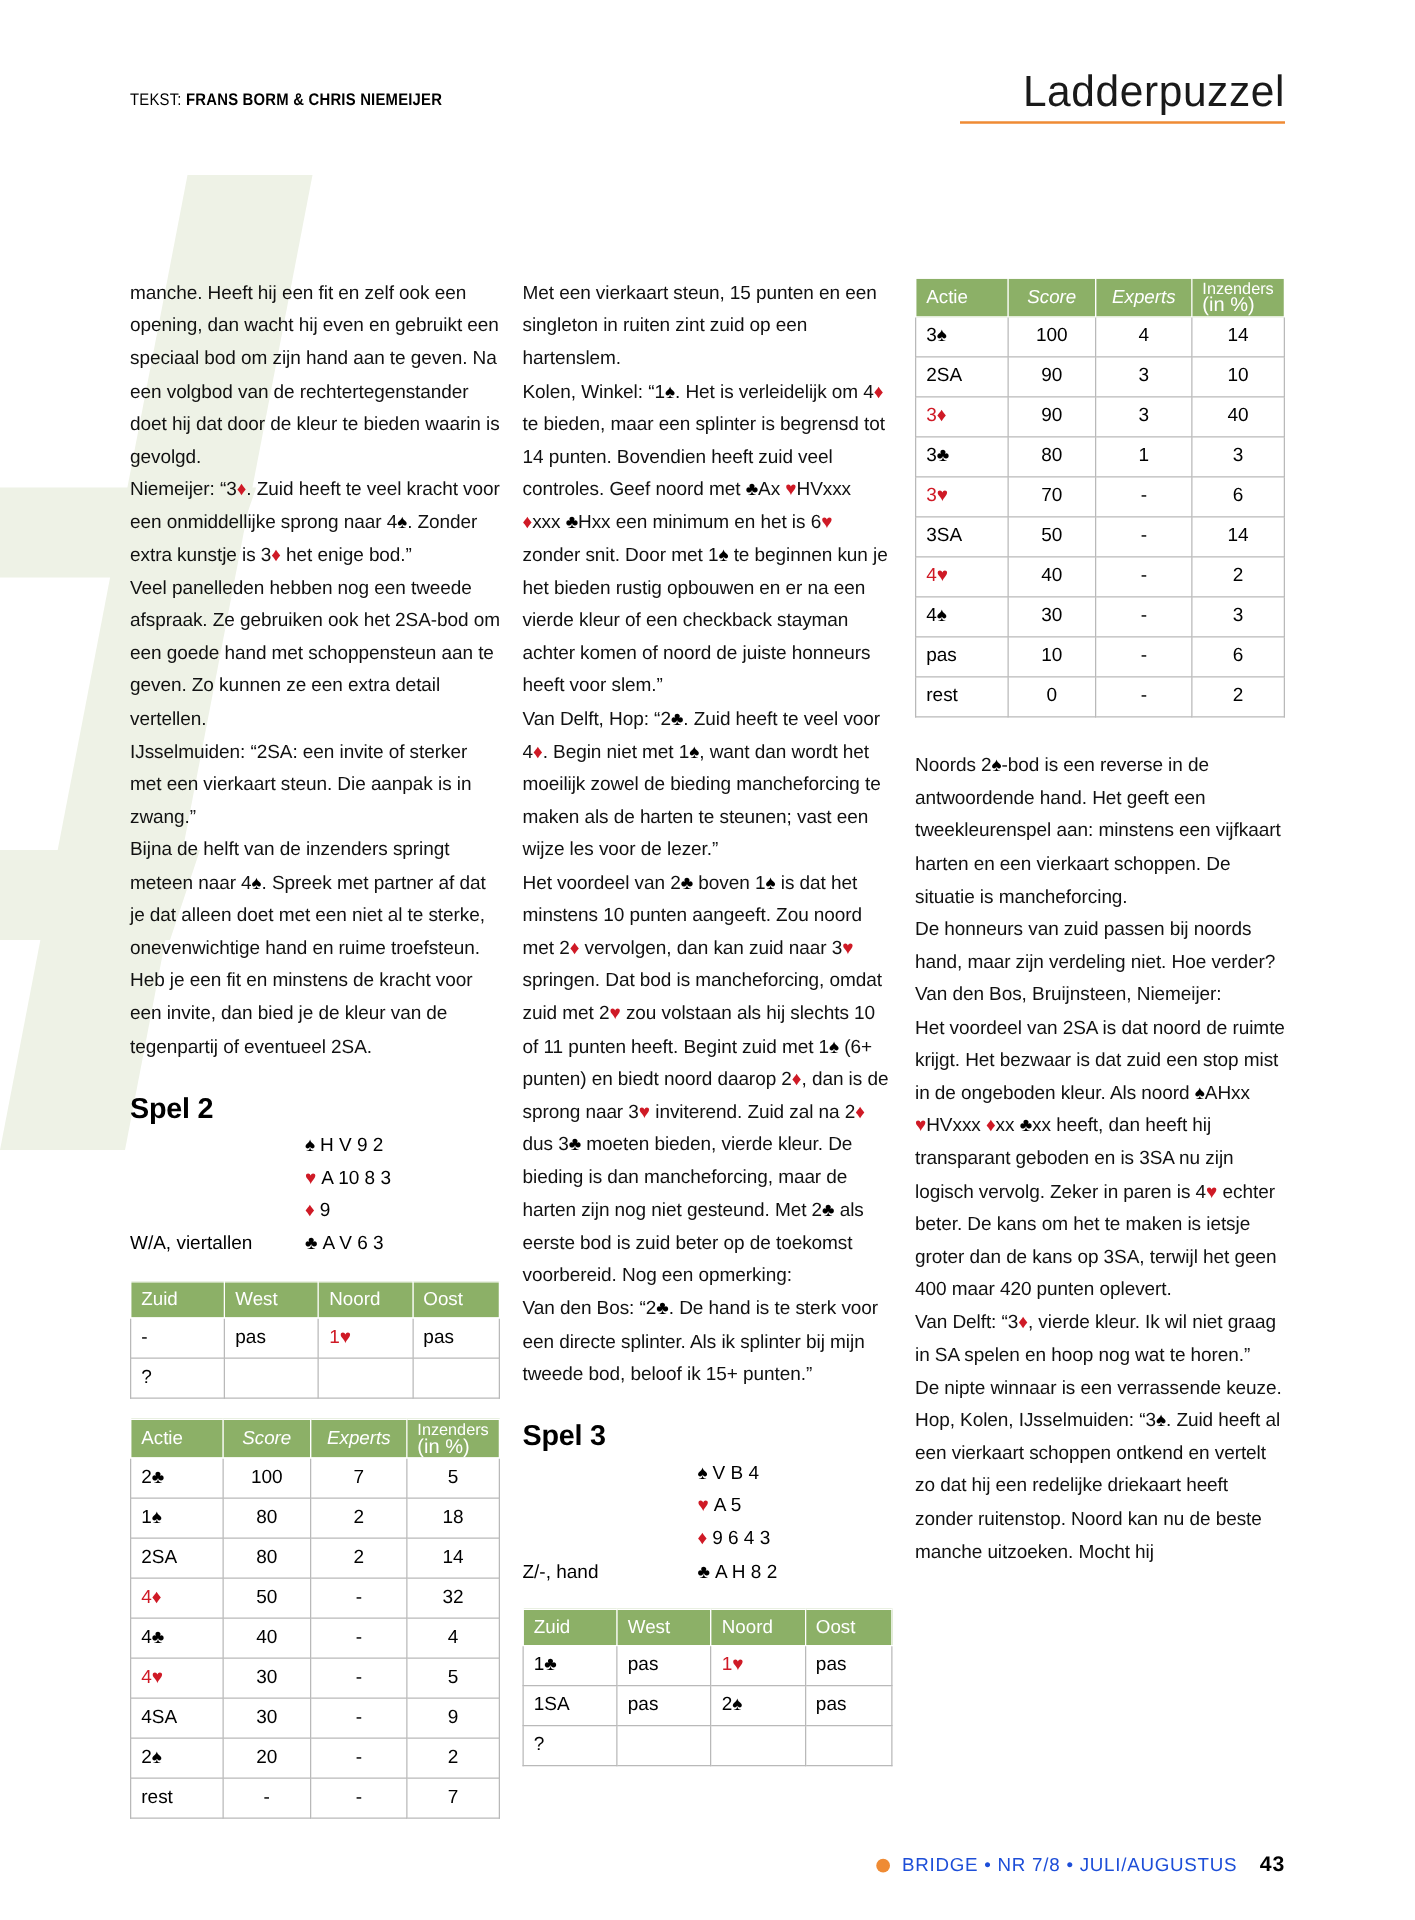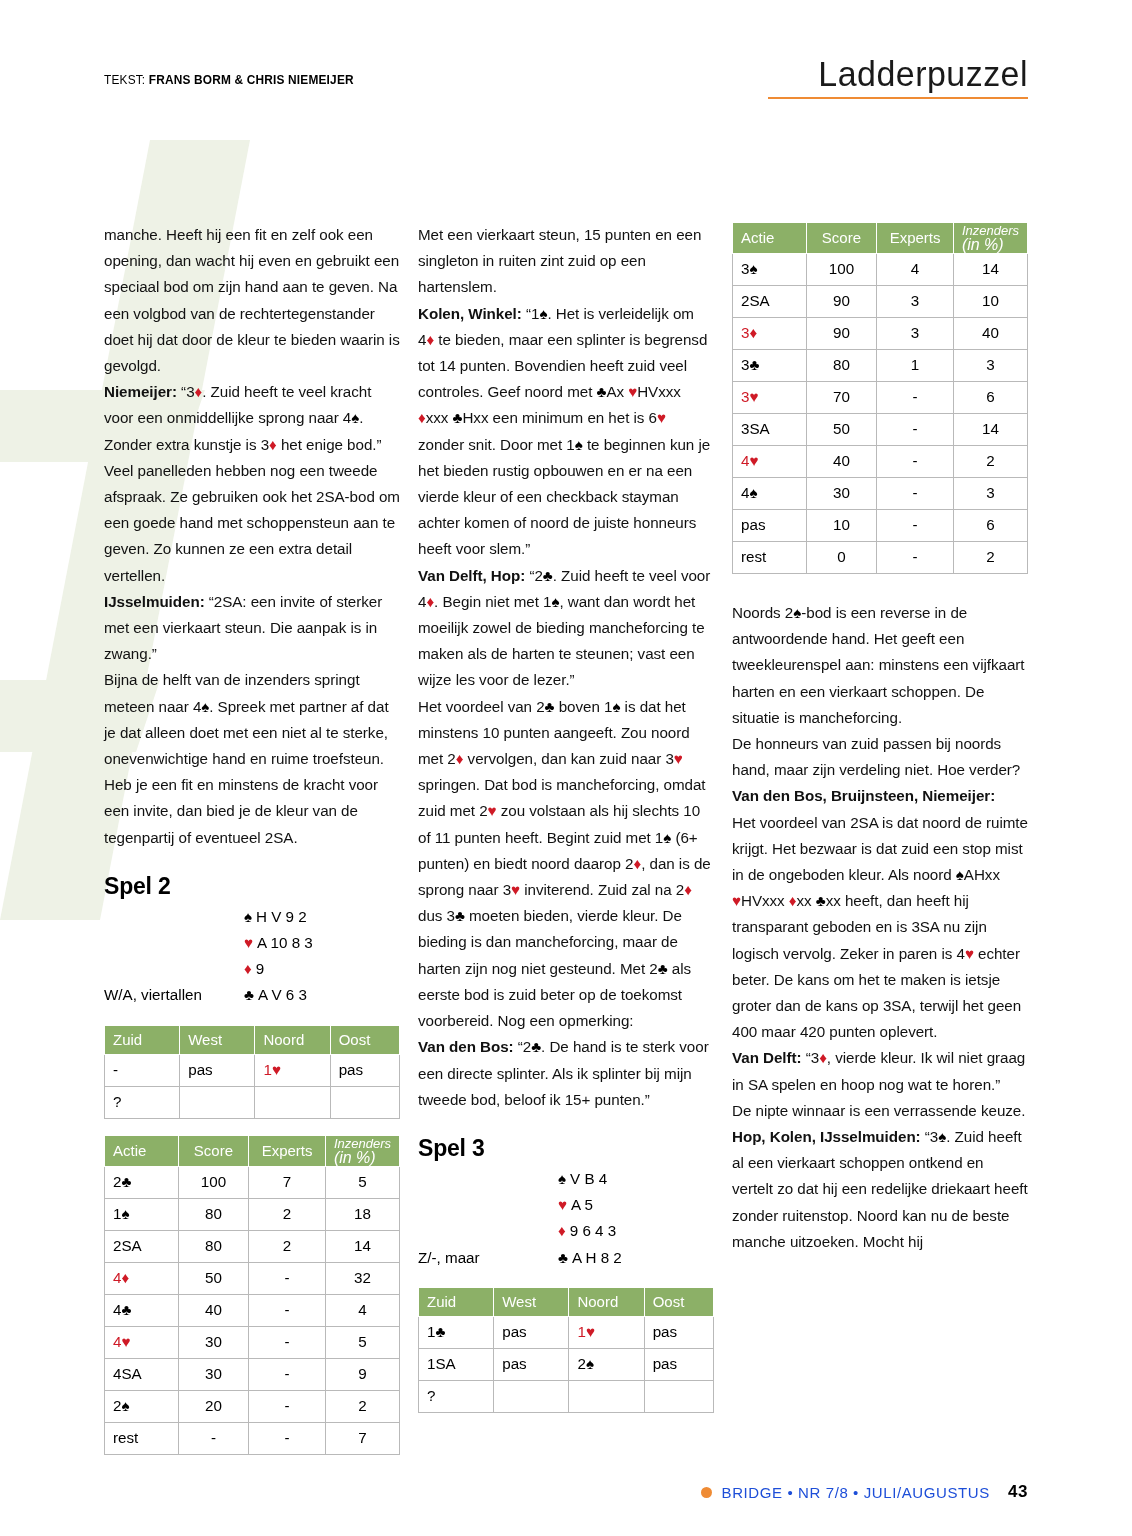--- a/index.html
+++ b/index.html
@@ -84,21 +84,21 @@
   .col:last-child { margin-right: 0; }
 
   p.body, div.body {
     margin: 0;
     font-size: 15.2px;
     line-height: 26.2px;
     text-align: left;
     color: #111;
     letter-spacing: -0.05px;
   }
-  .bk { font-weight: 700; }
+  .bk { font-weight: 400; }
   .s-red { color: #cf1a26; }
   .s-blk { color: #000000; }
   .suit { font-size: 15px; letter-spacing: 0; }
 
   
   h2.spel {
     font-size: 23px;
     font-weight: 700;
     margin: 22px 0 4px 0;
     letter-spacing: -0.2px;
@@ -136,35 +136,34 @@
     border: 1px solid #ffffff;
     font-size: 15px;
     line-height: 19px;
     vertical-align: middle;
   }
   table.grid th.two-line {
     padding-top: 1px;
     padding-bottom: 1px;
     line-height: 14px;
     font-size: 13px;
-    font-style: italic;
   }
   table.grid th.two-line small { font-size: 16px; display: block; }
   table.grid td {
     border: 1px solid #b9b9b9;
     padding: 3px 8px 4px 8px;
     line-height: 24px;
     height: 30px;
     background: #fff;
   }
   table.bidding td { text-align: left; }
   table.bidding td.empty { }
   table.score td.c { text-align: center; }
   table.score td.l { text-align: left; }
-  table.score th.c { text-align: center; }
+  table.score th.c { text-align: center; font-style: italic; }
 
   
   table.bidding col.c1 { width: 25.5%; }
   table.bidding col.c2 { width: 25.5%; }
   table.bidding col.c3 { width: 25.5%; }
   table.bidding col.c4 { width: 23.5%; }
 
   table.score col.s1 { width: 25%; }
   table.score col.s2 { width: 24%; }
   table.score col.s3 { width: 26%; }
@@ -355,21 +354,21 @@
 
     <p class="body"><span class="bk">Van Delft, Hop:</span><span> “2<span style="color: rgb(0, 0, 0);">♣</span>. Zuid heeft te veel voor 4<span style="color: rgb(207, 26, 38);">♦</span>. Begin niet met 1<span style="color: rgb(0, 0, 0);">♠</span>, want dan wordt het moeilijk zowel de bieding mancheforcing te maken als de harten te steunen; vast een wijze les voor de lezer.”</span></p>
 
     <p class="body">Het voordeel van 2<span style="color: rgb(0, 0, 0);">♣</span> boven 1<span style="color: rgb(0, 0, 0);">♠</span> is dat het minstens 10 punten aangeeft. Zou noord met 2<span style="color: rgb(207, 26, 38);">♦</span> vervolgen, dan kan zuid naar 3<span style="color: rgb(207, 26, 38);">♥</span> springen. Dat bod is mancheforcing, omdat zuid met 2<span style="color: rgb(207, 26, 38);">♥</span> zou volstaan als hij slechts 10 of 11 punten heeft. Begint zuid met 1<span style="color: rgb(0, 0, 0);">♠</span> (6+ punten) en biedt noord daarop 2<span style="color: rgb(207, 26, 38);">♦</span>, dan is de sprong naar 3<span style="color: rgb(207, 26, 38);">♥</span> inviterend. Zuid zal na 2<span style="color: rgb(207, 26, 38);">♦</span> dus 3<span style="color: rgb(0, 0, 0);">♣</span> moeten bieden, vierde kleur. De bieding is dan mancheforcing, maar de harten zijn nog niet gesteund. Met 2<span style="color: rgb(0, 0, 0);">♣</span> als eerste bod is zuid beter op de toekomst voorbereid. Nog een opmerking:</p>
 
     <p class="body"><span class="bk">Van den Bos:</span><span> “2<span style="color: rgb(0, 0, 0);">♣</span>. De hand is te sterk voor een directe splinter. Als ik splinter bij mijn tweede bod, beloof ik 15+ punten.”</span></p>
 
     <h2 class="spel spel3-top">Spel 3</h2>
 
     <div class="hand-row">
-      <div class="hand-meta">Z/-, maar</div>
+      <div class="hand-meta">Z/-, hand</div>
       <div class="hand-cards">
         <div><span class="sym s-blk"><span style="color: rgb(0, 0, 0);">♠</span></span><span>V B 4</span></div>
         <div><span class="sym s-red"><span style="color: rgb(207, 26, 38);">♥</span></span><span>A 5</span></div>
         <div><span class="sym s-red"><span style="color: rgb(207, 26, 38);">♦</span></span><span>9 6 4 3</span></div>
         <div><span class="sym s-blk"><span style="color: rgb(0, 0, 0);">♣</span></span><span>A H 8 2</span></div>
       </div>
     </div>
 
     <table class="grid bidding">
       <colgroup>

